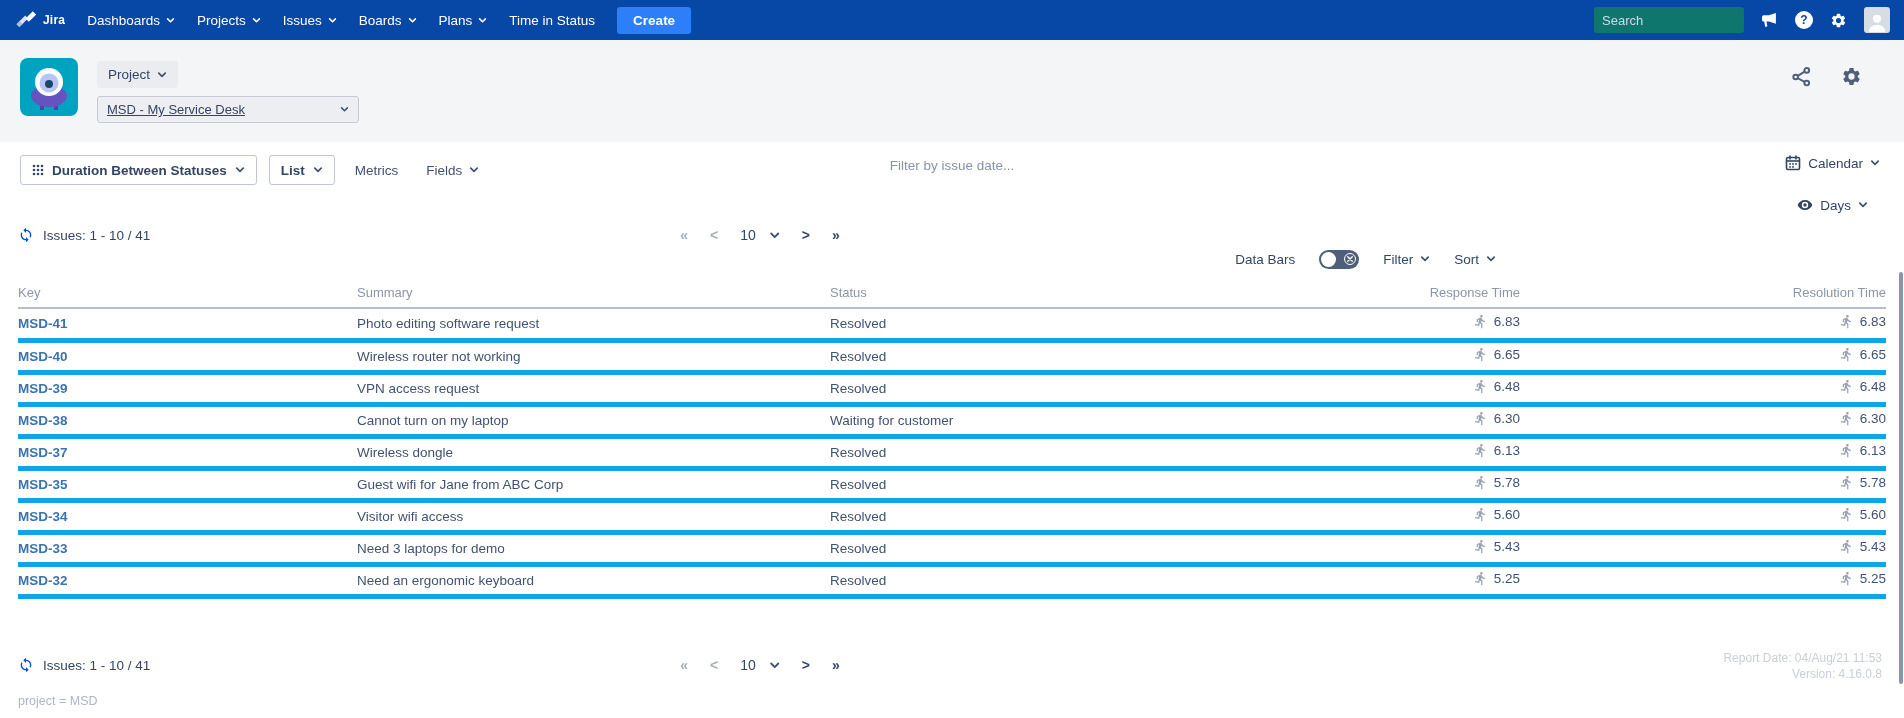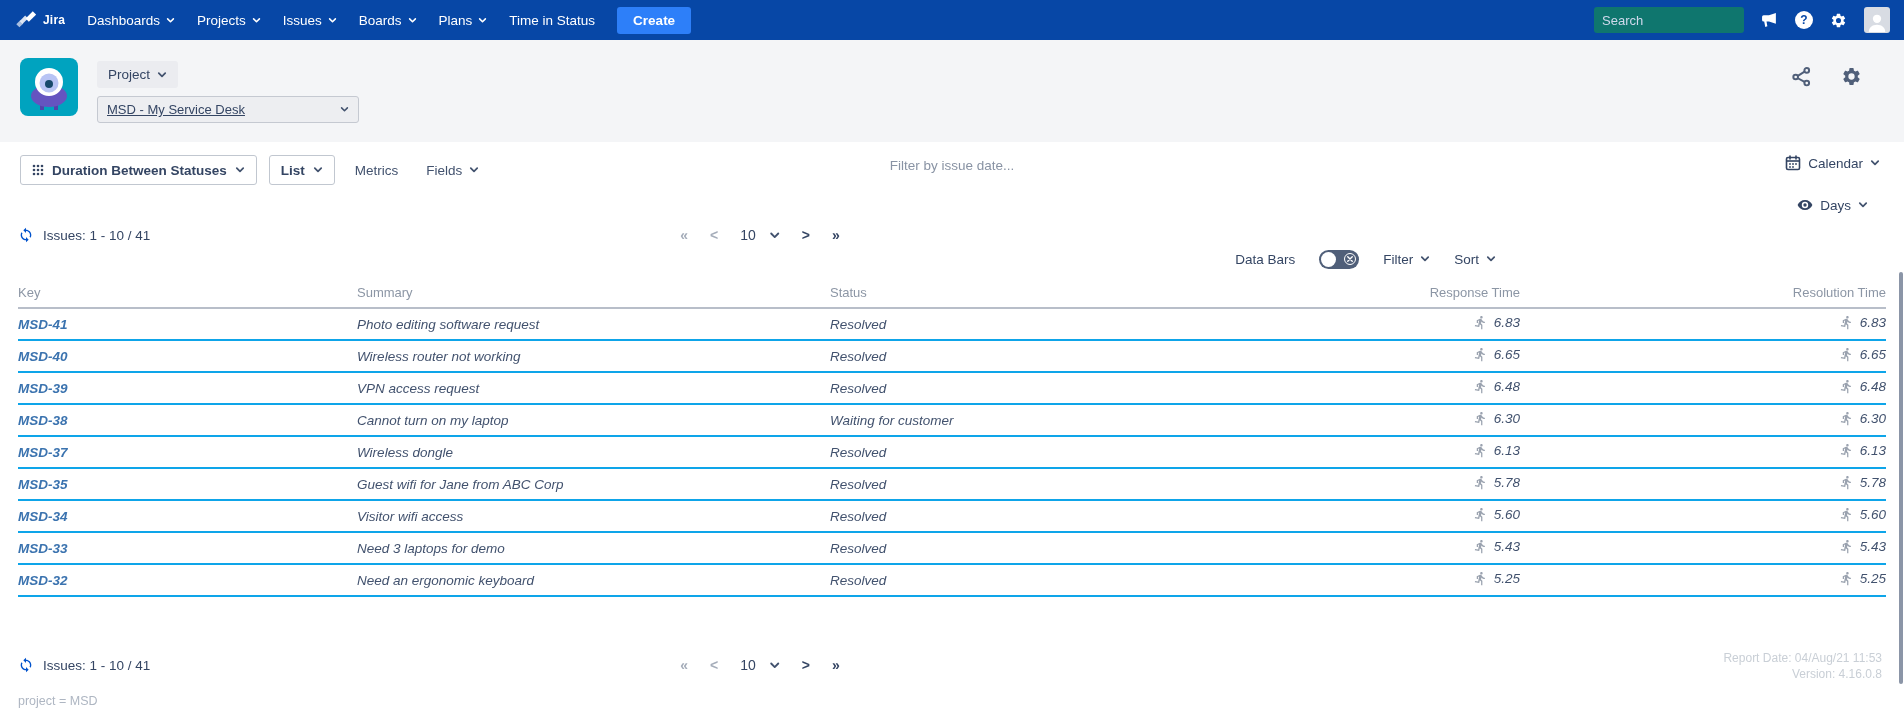--- a/index.html
+++ b/index.html
@@ -76,21 +76,21 @@
     border:1.5px solid #fff; display:flex; align-items:center; justify-content:center; }
   .toggle .xmark svg { width:6px; height:6px; color:#fff; }
 
   
   .tbl { position:absolute; top:278px; left:18px; width:1868px; border-collapse:collapse; table-layout:fixed; }
   .tbl col.c1{width:339px;} .tbl col.c2{width:473px;} .tbl col.c3{width:400px;}
   .tbl col.c4{width:290px;} .tbl col.c5{width:366px;}
   .tbl th { font-size:13px; font-weight:normal; color:#8C96A5; text-align:left; height:30px;
     border-bottom:2px solid #B8BEC9; vertical-align:middle; }
   .tbl th.num, .tbl td.num { text-align:right; }
-  .tbl td { height:32px; border-bottom:2px solid #0ea5e9; font-size:13.5px; color:#42526E; vertical-align:middle;font-style:italic; }
+  .tbl td { height:32px; border-bottom:5px solid #0ea5e9; font-size:13.5px; color:#42526E; vertical-align:middle; }
   .key-link { color:#3B73AF; font-weight:bold; text-decoration:none; cursor:pointer; font-size:13.5px; }
   .val { display:inline-flex; align-items:center; gap:6px; }
   .runner { width:15px; height:15px; color:#9AA2AF; }
 
   
   .meta { position:absolute; right:22px; top:650px; text-align:right; font-size:12px;
     line-height:16px; color:#C9CFD6; }
   .jql { position:absolute; left:18px; top:694px; font-size:12.5px; color:#AEB6C2; }
 
   .scrollbar-thumb { position:absolute; right:1px; top:272px; width:4px; height:412px;

